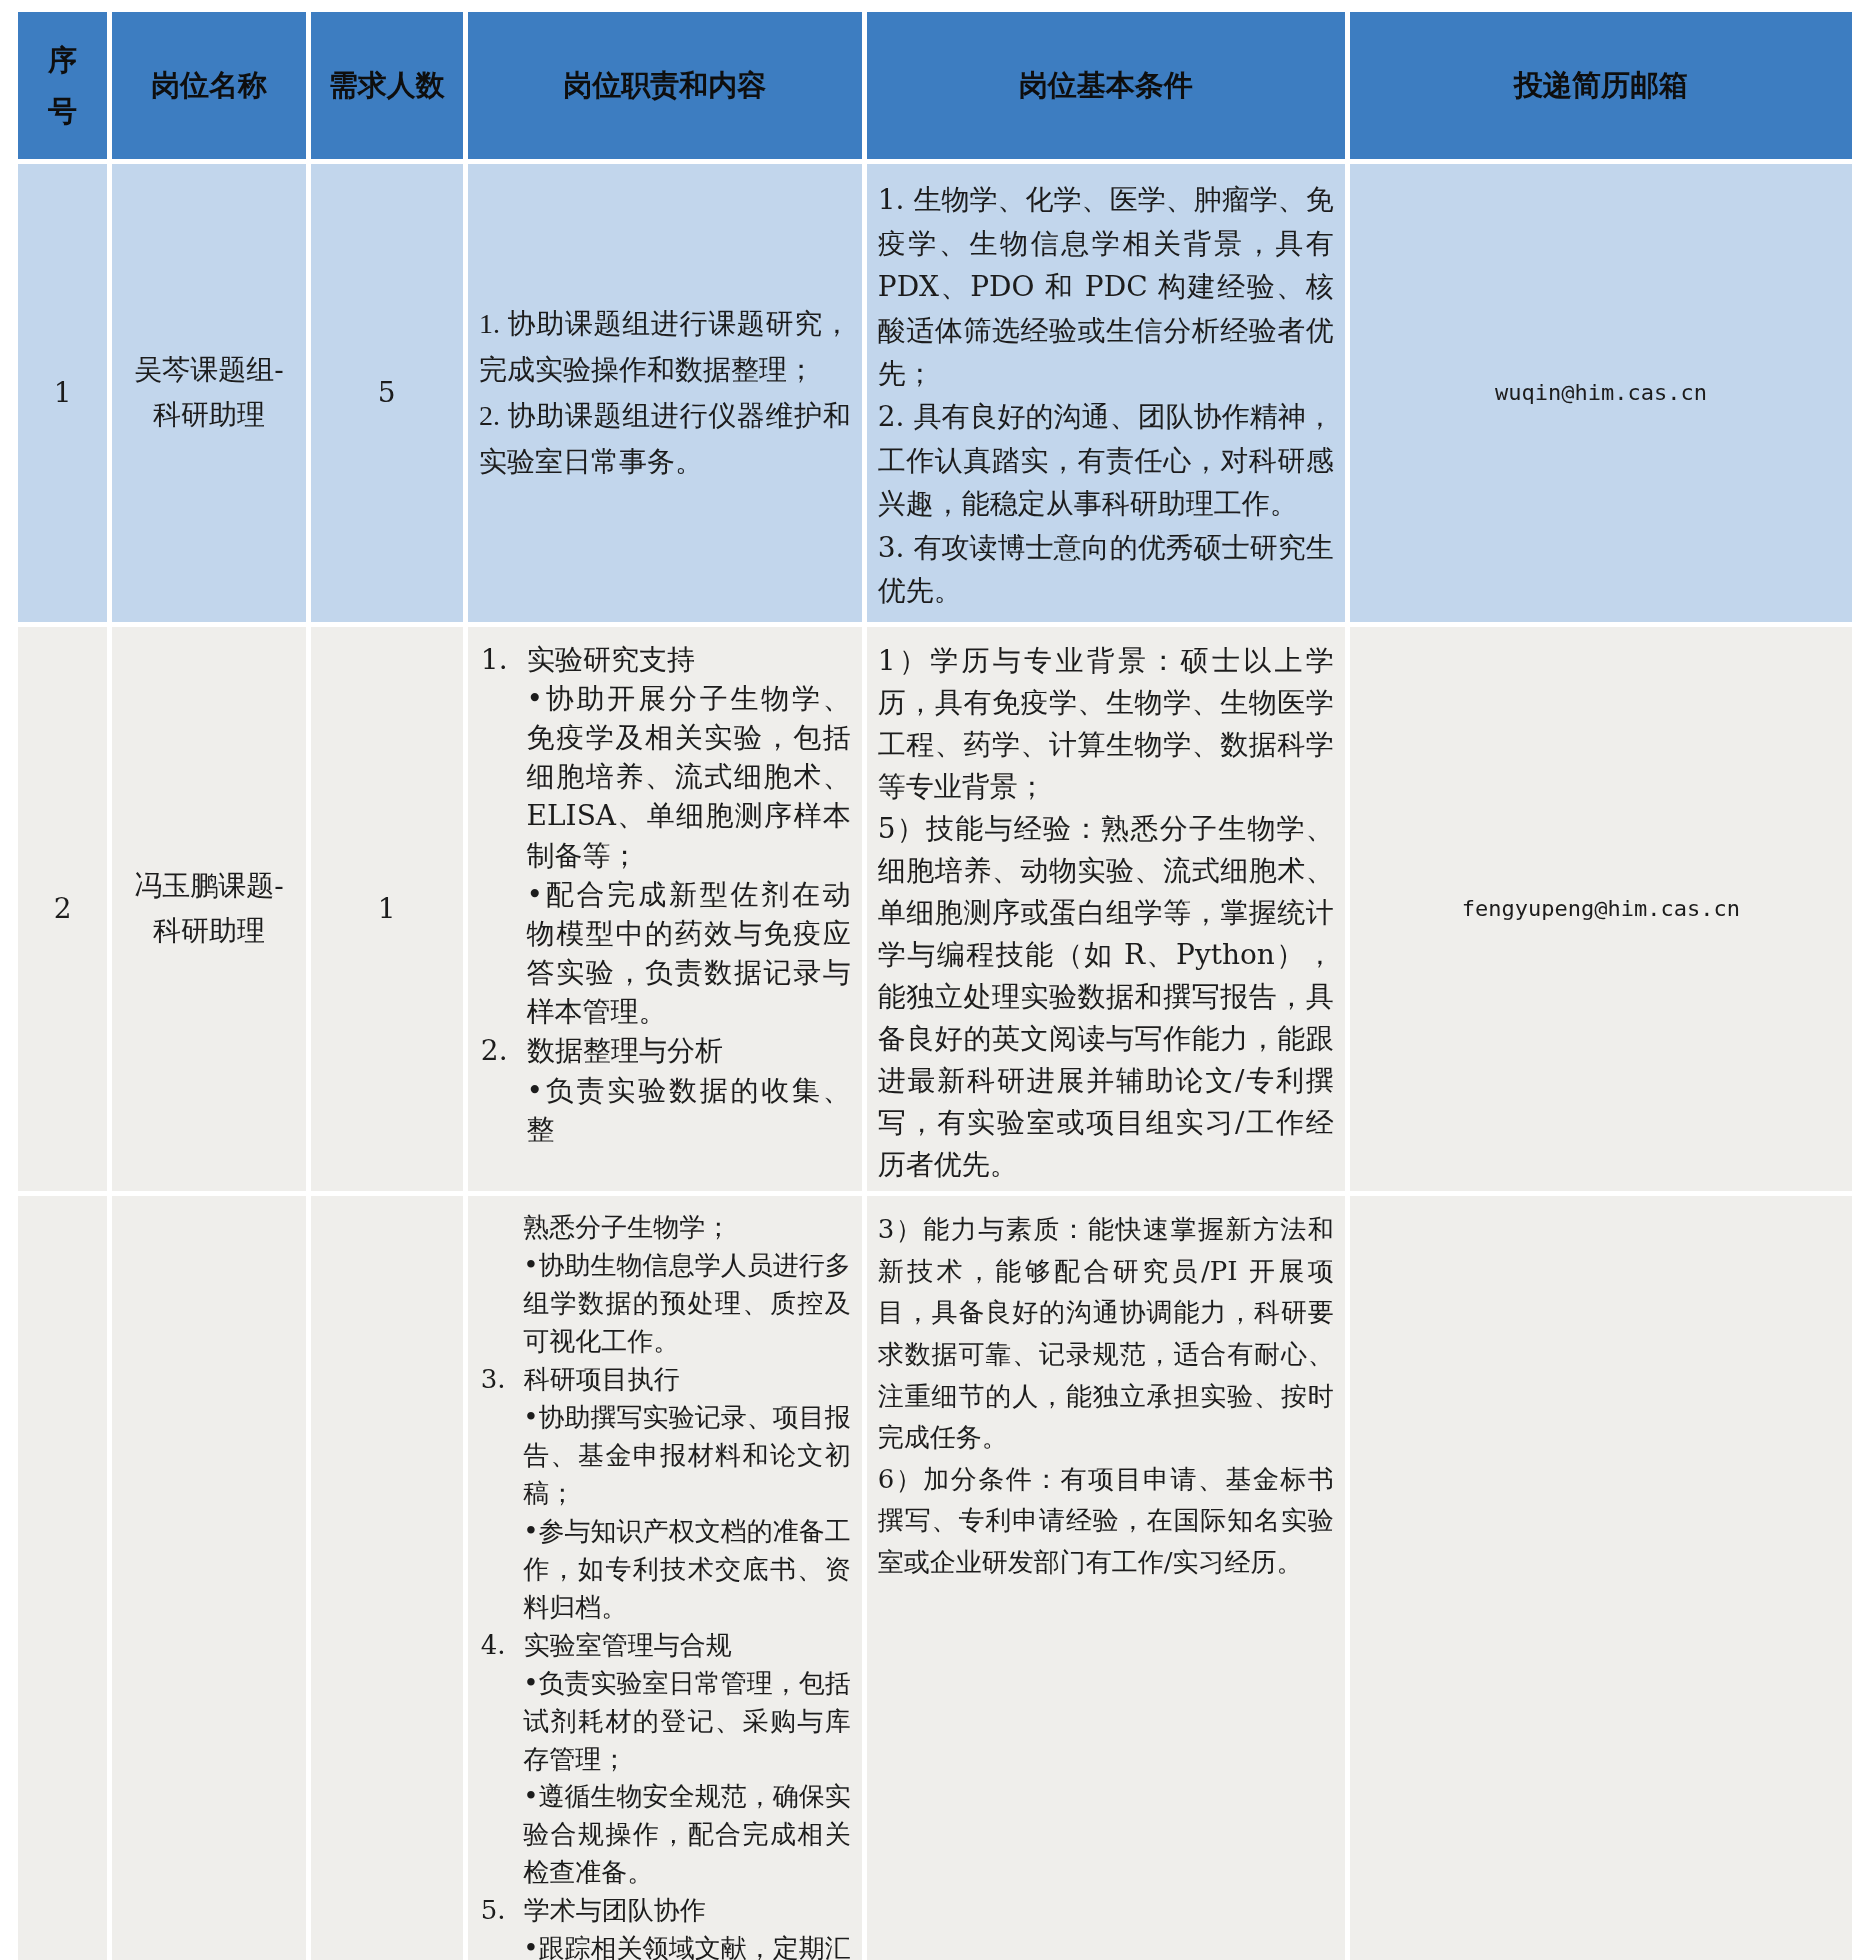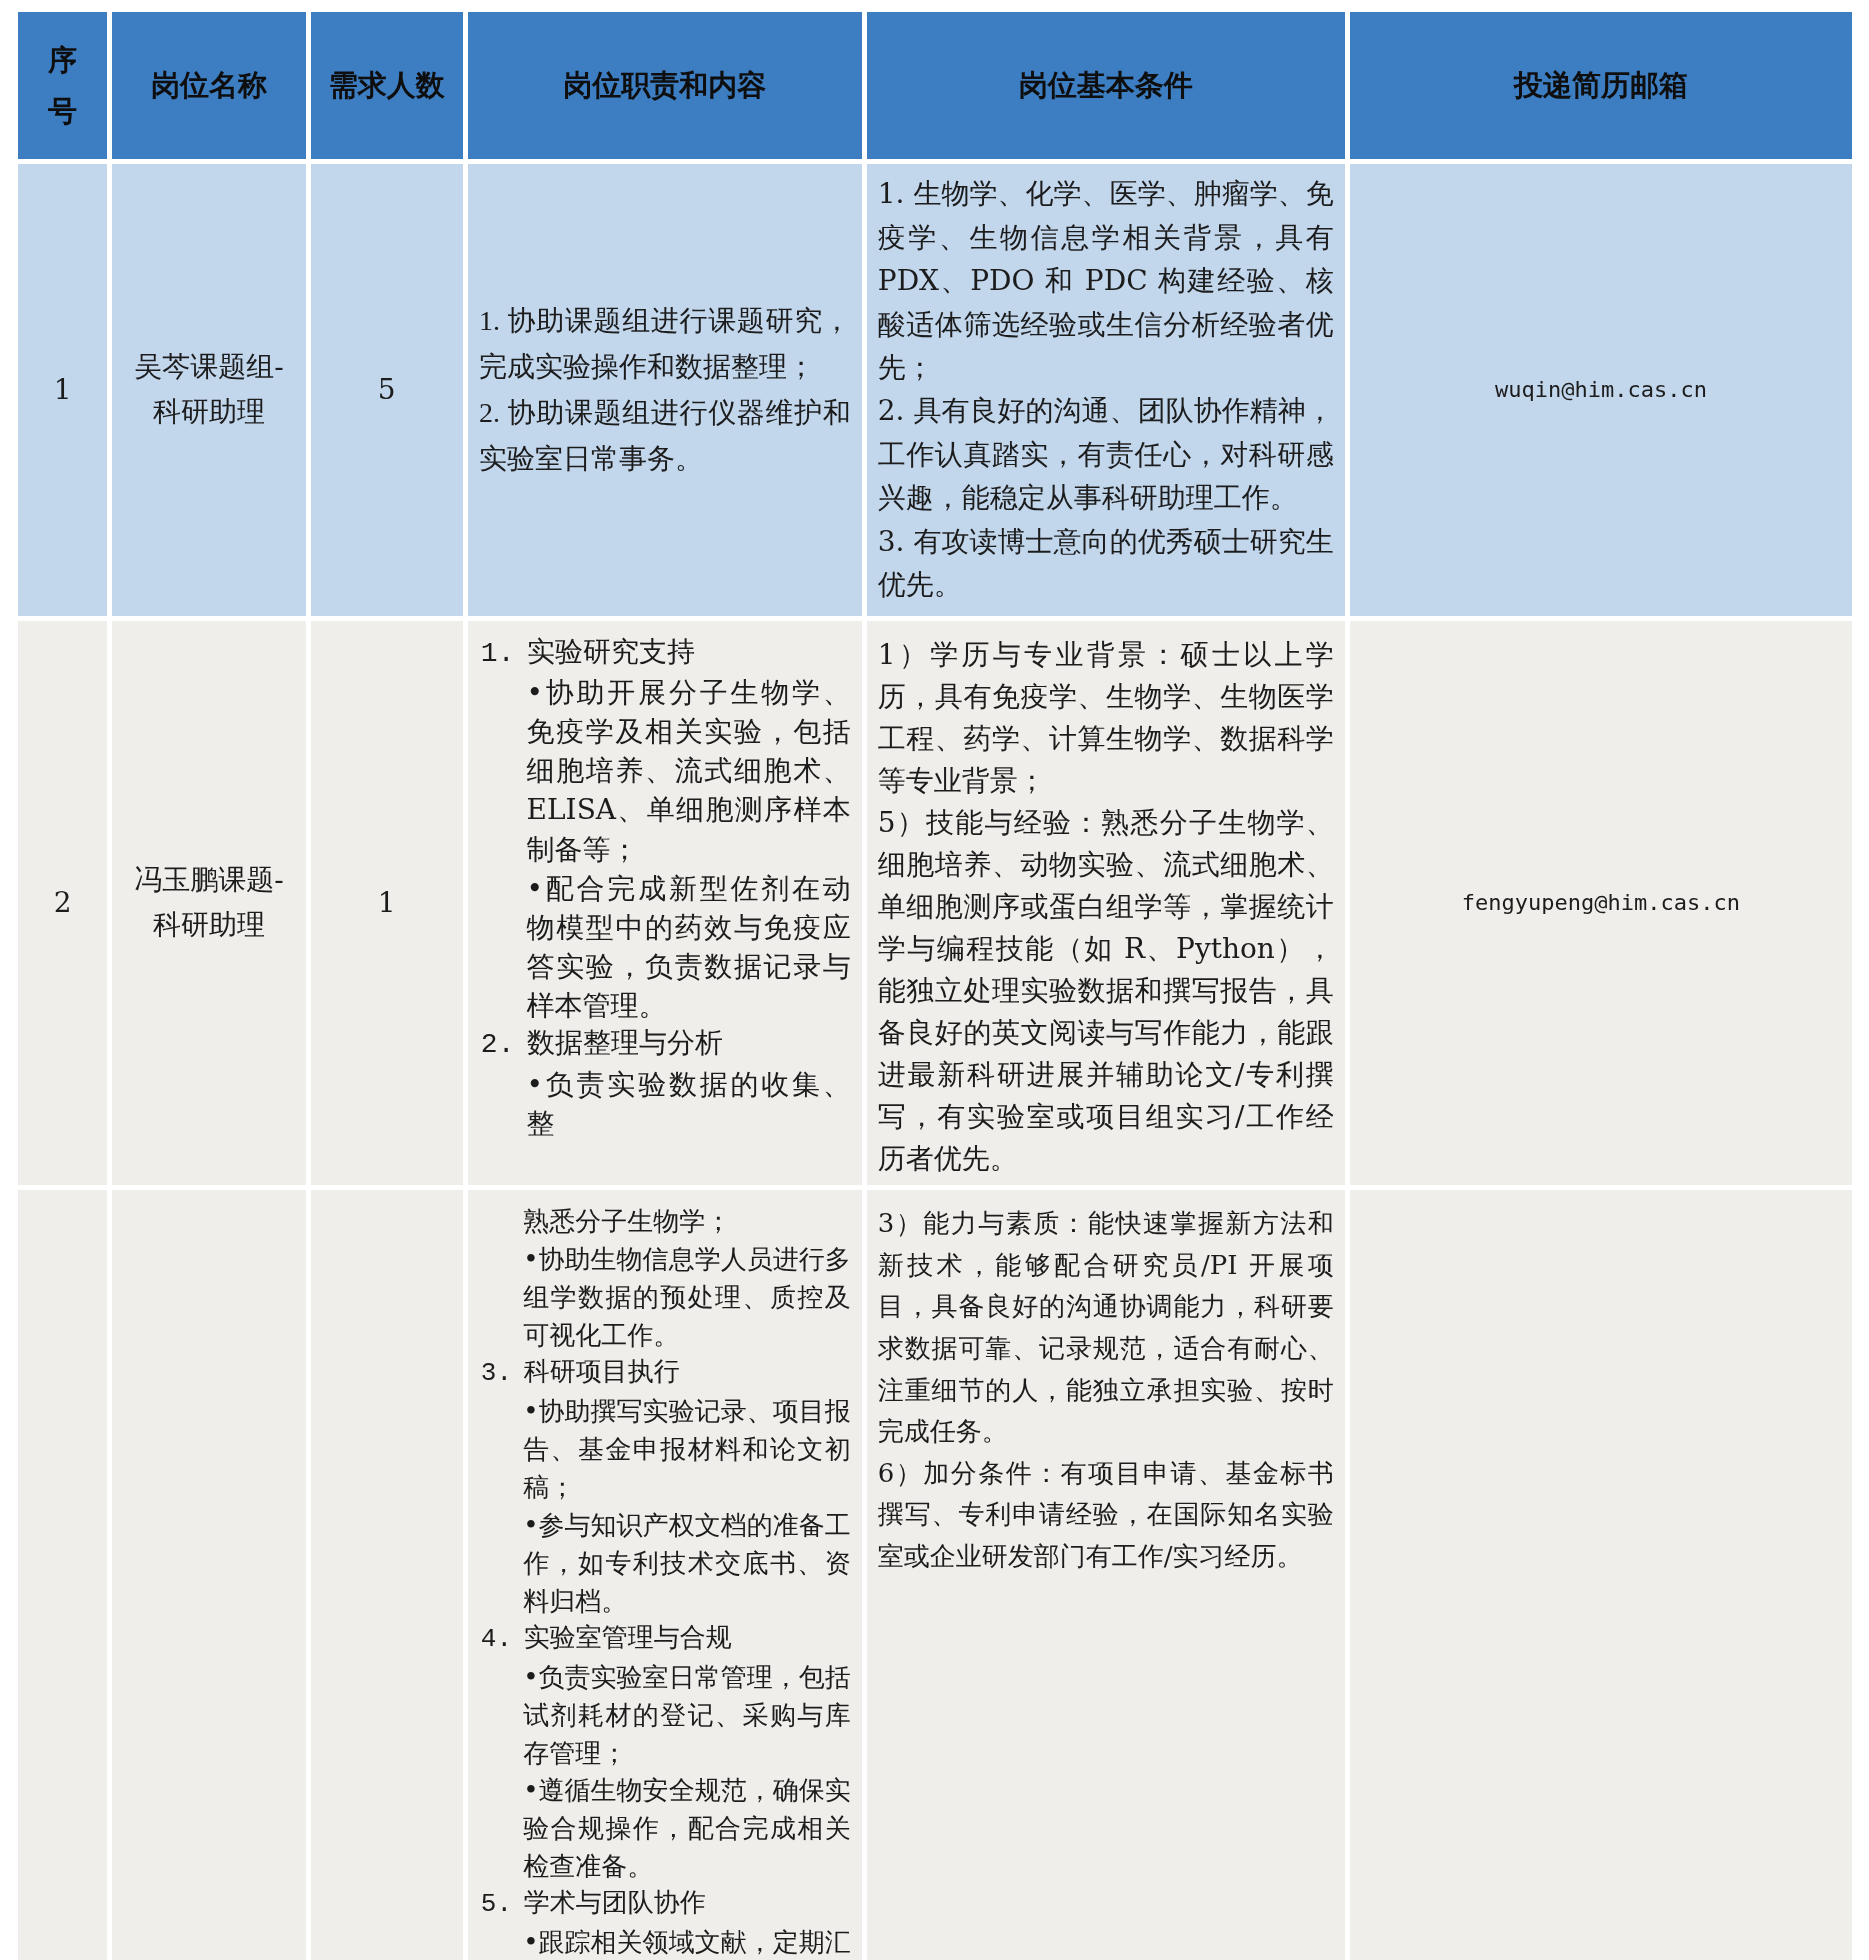--- a/index.html
+++ b/index.html
@@ -71,38 +71,38 @@
   }
 
   td.c-duties, td.c-req { text-align: left; }
   td.c-duties p, td.c-req p {
     margin: 0;
     text-align: justify;
   }
   
   tr.row-1 td.c-duties { vertical-align: middle; font-family: Liberation Serif, serif; }
   tr.row-1 td.c-duties p { line-height: 1.65; }
-  tr.row-1 td.c-req { vertical-align: middle; padding-top: 8px; padding-bottom: 9.3px; }
+  tr.row-1 td.c-req { vertical-align: middle; padding-top: 14px; padding-bottom: 9.3px; }
   tr.row-1 td.c-req p { line-height: 1.55; }
 
   tr.row-2 td.c-duties, tr.row-2 td.c-req,
   tr.row-3 td.c-duties, tr.row-3 td.c-req {
     vertical-align: top;
     padding-top: 13px;
   }
   tr.row-2 td.c-duties p { line-height: 1.40; }
   tr.row-2 td.c-req p { line-height: 1.50; }
 
   tr.row-3 td { font-size: 26px; }
   tr.row-3 td.c-duties p { line-height: 1.46; }
   tr.row-3 td.c-req p { line-height: 1.60; }
 
   
   p.p-plain { padding-left: 0; }
-  p.p-num { padding-left: 1.9px; font-family: Liberation Mono, monospace; }
+  p.p-num { padding-left: 1.9px; }
   .num-marker { display: inline-block; min-width: 1.65em; }
   p.p-bullet, p.p-cont { padding-left: 1.7em; }
 </style>
 </head>
 <body>
 
 <div class="page">
   <table class="recruit">
     <colgroup>
       <col class="c1">

